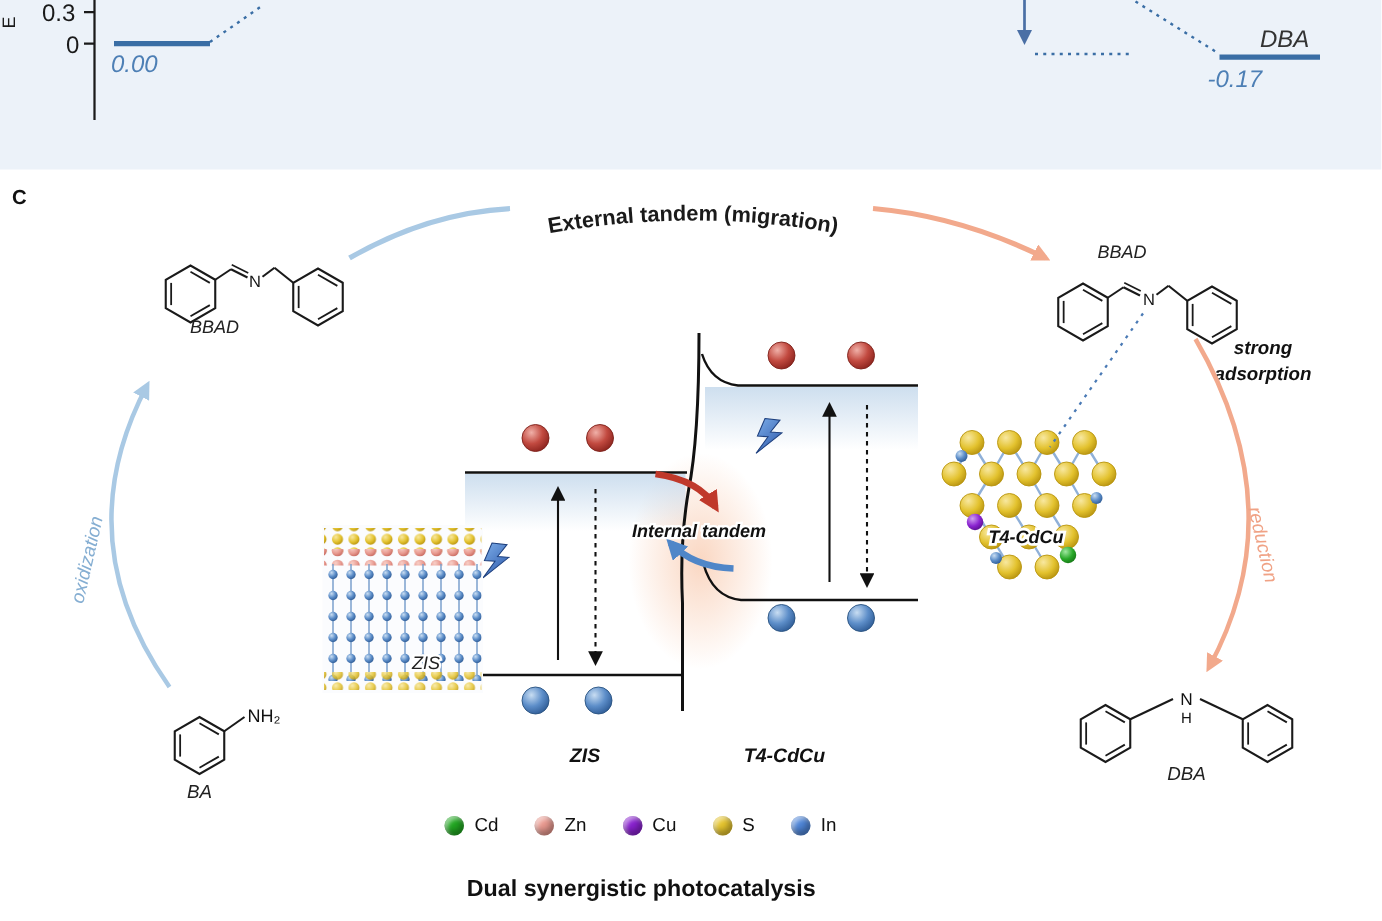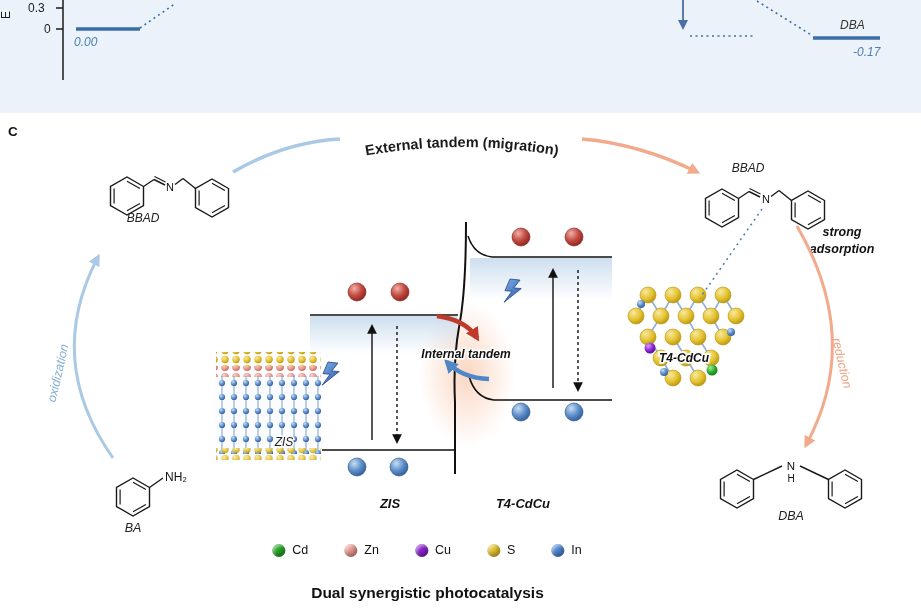--- a/index.html
+++ b/index.html
@@ -1,26 +1,26 @@
 <!DOCTYPE html>
 <html><head>
 <meta charset="utf-8">
 <style>
   *{margin:0;padding:0;box-sizing:border-box}
   html,body{width:921px;height:614px}
   body{position:relative;font-family:"Liberation Sans",sans-serif;background:#fff;overflow:hidden;color:#111}
   .abs{position:absolute}
   svg text{font-family:"Liberation Sans",sans-serif}
   .energy-bg{left:0;top:0;width:921px;height:113px;background:#ecf2f9}
-  .etxt{position:absolute;font-size:12px;color:#1a1a1a}
+  .etxt{position:absolute;font-size:16px;color:#1a1a1a}
   .it{font-style:italic}
   .blue{color:#4d7fb5}
   .yax{left:2px;top:8px;transform:rotate(-90deg);transform-origin:center;font-size:12px}
   .panel-label{left:8px;top:124px;font-weight:bold;font-size:13.5px}
-  .legend{left:427px;top:543px;transform:translateX(-50%);display:flex;gap:36px;align-items:center}
+  .legend{left:427px;top:543px;transform:translateX(-50%);display:flex;gap:24px;align-items:center}
   .legend-item{display:flex;align-items:center;gap:7px}
   .legend-dot{width:13px;height:13px;border-radius:50%;
     box-shadow:inset -2px -3px 4px rgba(0,0,0,.35), inset 2px 2px 3px rgba(255,255,255,.55)}
   .legend-label{font-size:12.5px}
   .fig-title{left:0;top:584px;width:855px;text-align:center;font-weight:bold;font-size:15.5px}
 </style>
 </head>
 <body>
 
 <div class="abs energy-bg"></div>
@@ -46,21 +46,21 @@
     <line x1="757" y1="1" x2="813" y2="36" stroke="#3a6ea5" stroke-width="1.6" stroke-dasharray="2,3.5"></line>
     <line x1="813" y1="38" x2="880" y2="38" stroke="#3a6ea5" stroke-width="3.5"></line>
   </g>
 </svg>
 
 <span class="etxt yax">E</span>
 <span class="etxt" style="left:28px;top:1px">0.3</span>
 <span class="etxt" style="left:44px;top:22px">0</span>
 <span class="etxt it blue" style="left:74px;top:35px">0.00</span>
 <span class="etxt it" style="left:840px;top:18px;color:#333">DBA</span>
-<span class="etxt it blue" style="left:853px;top:45px">-0.17</span>
+<span class="etxt it blue" style="left:805px;top:45px">-0.17</span>
 
 <div class="abs panel-label">C</div>
 
 <svg class="abs" style="left:0;top:112px" width="921" height="502" viewBox="0 0 921 502">
   <defs>
     <marker id="arrBlk" viewBox="0 0 10 10" refX="8" refY="5" markerWidth="7" markerHeight="7" orient="auto">
       <path d="M0,0L10,5L0,10z" fill="#111"></path>
       </marker>
     <marker id="arrBlue" viewBox="0 0 10 10" refX="7" refY="5" markerUnits="userSpaceOnUse" markerWidth="12" markerHeight="12" orient="auto">
       <path d="M0,0L10,5L0,10z" fill="#a9c9e4"></path>

